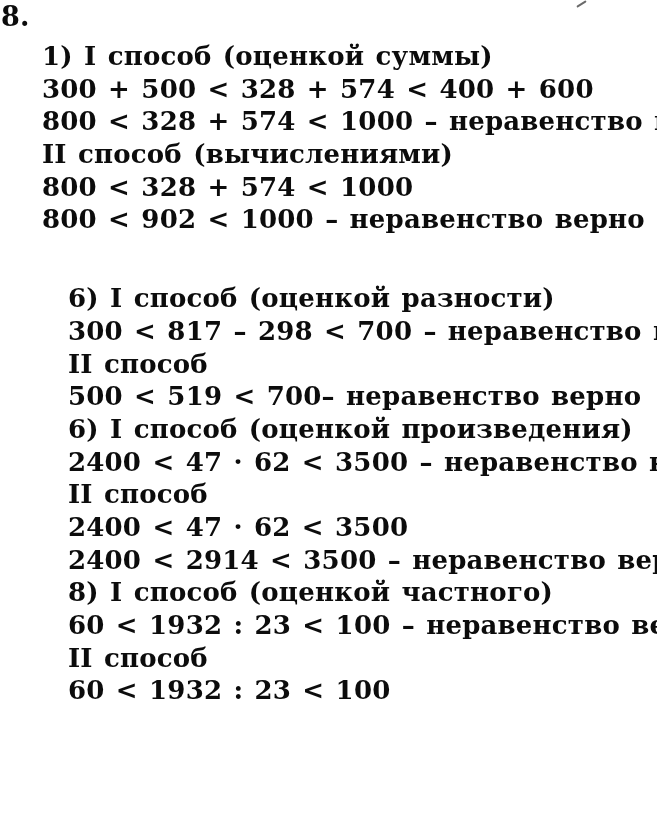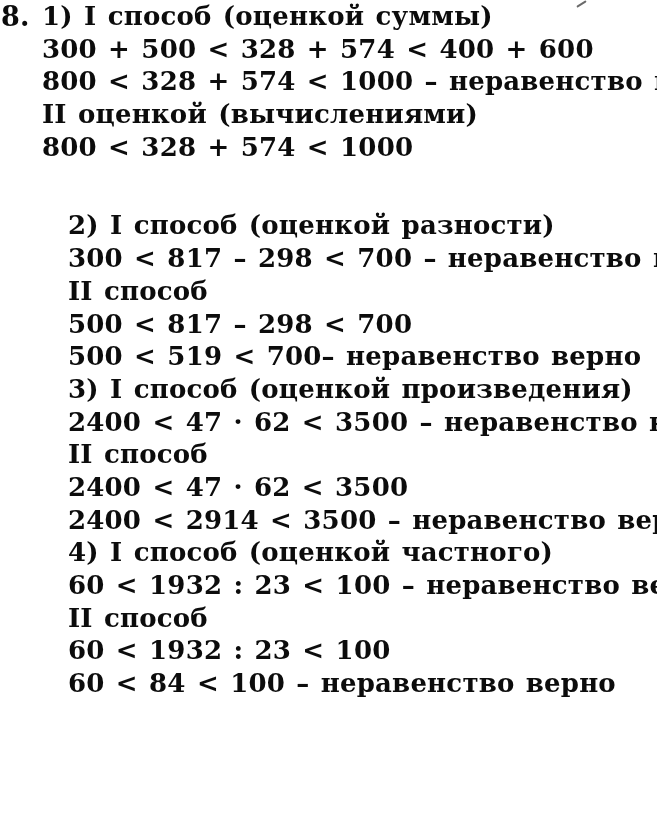--- a/index.html
+++ b/index.html
@@ -29,20 +29,21 @@
   .content {
     position: absolute;
     left: 0;
     top: 0;
     width: 657px;
   }
   .block {
     font-size: 26px;
     letter-spacing: 0.2px;
     word-spacing: 2px;
+    margin-top: 40px;
   }
   .block .line {
     height: 32.7px;
     line-height: 32.7px;
     white-space: nowrap;
   }
   .block-1 {
     margin-left: 42px;
     padding-top: 0px;
   }
@@ -65,34 +66,33 @@
 <body>
 
 <div class="page">
   <span class="scan-artifact"></span>
   <div class="problem-number">8.</div>
   <div class="content">
     <section class="block block-1">
         <div class="line">1) I способ (оценкой суммы)</div>
         <div class="line">300 + 500 &lt; 328 + 574 &lt; 400 + 600</div>
         <div class="line">800 &lt; 328 + 574 &lt; 1000 – неравенство верно</div>
-        <div class="line">II оценкой (вычислениями)</div>
+        <div class="line">II способ (вычислениями)</div>
         <div class="line">800 &lt; 328 + 574 &lt; 1000</div>
+        <div class="line">800 &lt; 902 &lt; 1000 – неравенство верно</div>
       </section>
     <section class="block block-2">
-        <div class="line">2) I способ (оценкой разности)</div>
+        <div class="line">6) I способ (оценкой разности)</div>
         <div class="line">300 &lt; 817 – 298 &lt; 700 – неравенство верно</div>
         <div class="line">II способ</div>
-        <div class="line">500 &lt; 817 – 298 &lt; 700</div>
         <div class="line">500 &lt; 519 &lt; 700– неравенство верно</div>
-        <div class="line">3) I способ (оценкой произведения)</div>
+        <div class="line">6) I способ (оценкой произведения)</div>
         <div class="line">2400 &lt; 47 · 62 &lt; 3500 – неравенство верно</div>
         <div class="line">II способ</div>
         <div class="line">2400 &lt; 47 · 62 &lt; 3500</div>
         <div class="line">2400 &lt; 2914 &lt; 3500 – неравенство верно</div>
-        <div class="line">4) I способ (оценкой частного)</div>
+        <div class="line">8) I способ (оценкой частного)</div>
         <div class="line">60 &lt; 1932 : 23 &lt; 100 – неравенство верно</div>
         <div class="line">II способ</div>
         <div class="line">60 &lt; 1932 : 23 &lt; 100</div>
-        <div class="line">60 &lt; 84 &lt; 100 – неравенство верно</div>
       </section>
   </div>
 </div>
 
 </body></html>

